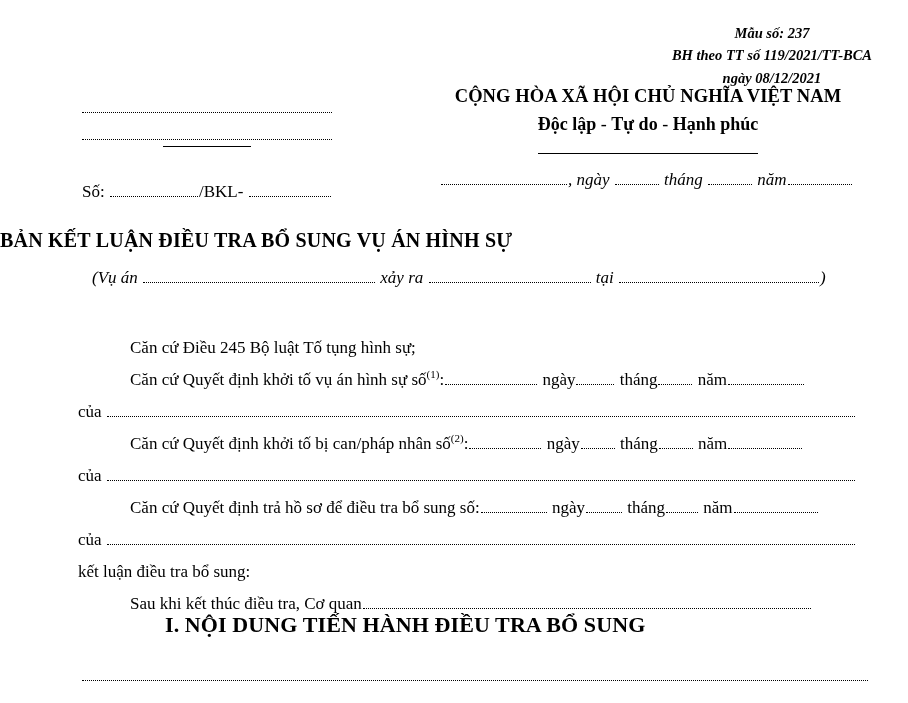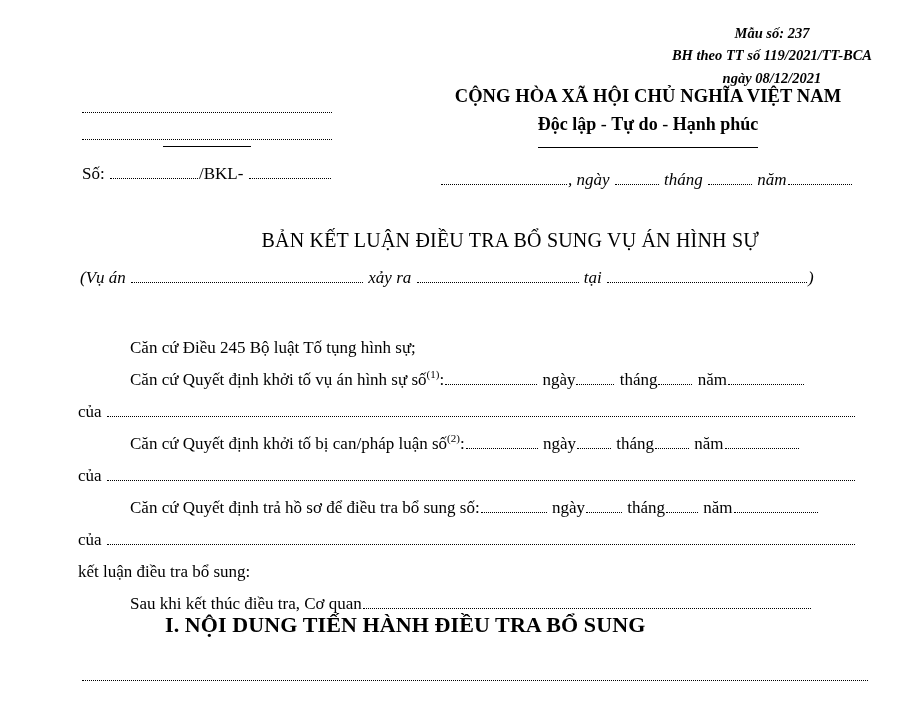--- a/index.html
+++ b/index.html
@@ -75,56 +75,56 @@
     letter-spacing: .1px;
     white-space: nowrap;
     text-align: center;
   }
   .national-motto {
     font-weight: bold;
     font-size: 18px;
     margin-top: 7px;
     display: inline-block;
     border-bottom: 1.4px solid #000;
-    padding-bottom: 12px;
+    padding-bottom: 18px;
     text-align: center;
   }
   .motto-sep { font-weight: normal; }
 
   
   .number-row {
     position: absolute;
     left: 82px;
-    top: 164px;
+    top: 182px;
     font-size: 17px;
     white-space: nowrap;
   }
   .date-row {
     position: absolute;
     left: 440px;
     top: 170px;
     font-size: 17px;
     font-style: italic;
     white-space: nowrap;
   }
 
   
   .doc-title {
     position: absolute;
     left: 0;
     top: 229px;
     width: 759px;
-    text-align: right;
-    font-weight: normal;
+    text-align: left;
+    font-weight: bold;
     font-size: 20px;
     letter-spacing: .2px;
   }
   .doc-subtitle {
     position: absolute;
-    left: 80px;
+    left: 92px;
     top: 268px;
     width: 752px;
     font-style: italic;
     font-size: 17px;
     white-space: nowrap;
   }
 
   
   .body-block {
     position: absolute;
@@ -227,21 +227,21 @@
     <span>tháng</span><span class="dots" style="width:34px"></span>
     <span>năm</span><span class="dots" style="width:76px"></span>
   </div>
 
   <div class="p-line">
     <span>của</span>
     <span class="dots" style="width:748px"></span>
   </div>
 
   <div class="p-line p-indent">
-    <span>Căn cứ Quyết định khởi tố bị can/pháp luận số</span><sup class="note">(2)</sup><span>:</span><span class="dots" style="width:72px"></span>
+    <span>Căn cứ Quyết định khởi tố bị can/pháp nhân số</span><sup class="note">(2)</sup><span>:</span><span class="dots" style="width:72px"></span>
     <span>ngày</span><span class="dots" style="width:34px"></span>
     <span>tháng</span><span class="dots" style="width:34px"></span>
     <span>năm</span><span class="dots" style="width:74px"></span>
   </div>
 
   <div class="p-line">
     <span>của</span>
     <span class="dots" style="width:748px"></span>
   </div>
 

